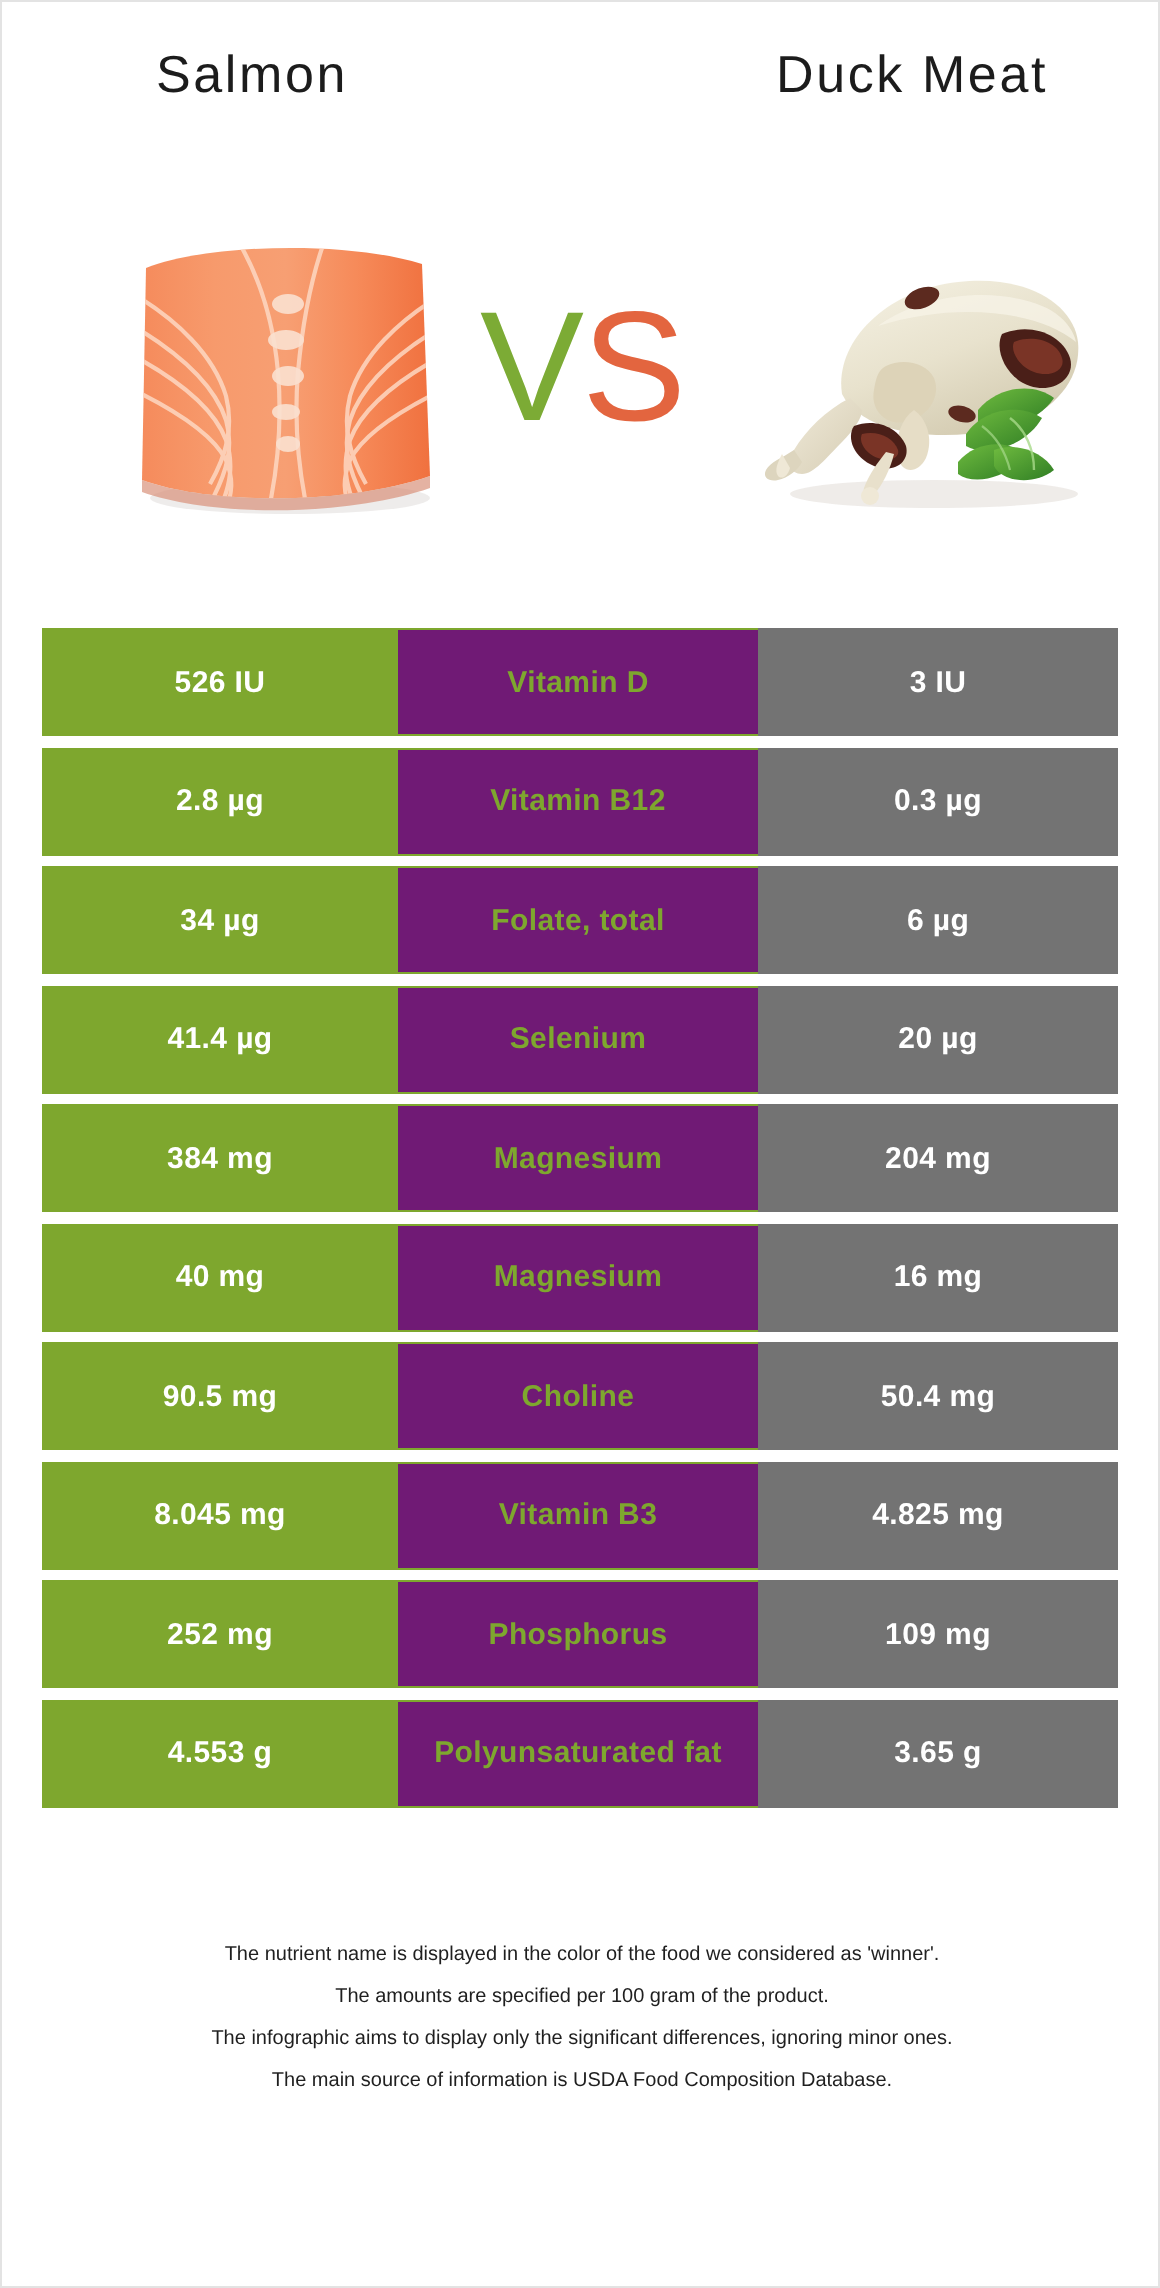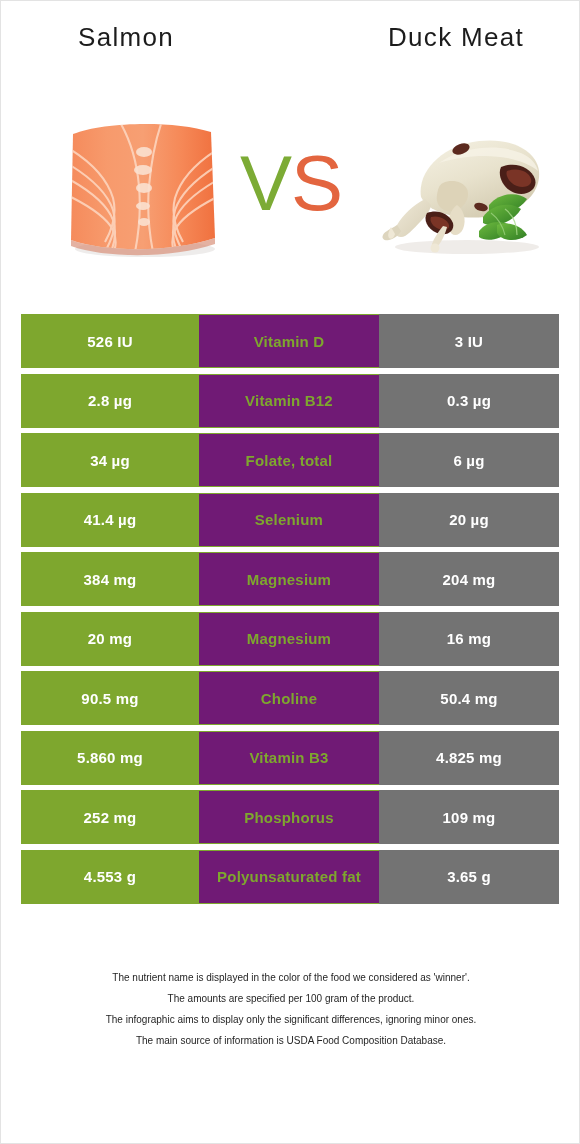--- a/index.html
+++ b/index.html
@@ -266,31 +266,31 @@
         <div class="cell cell-left">41.4 µg</div>
         <div class="cell cell-mid">Selenium</div>
         <div class="cell cell-right">20 µg</div>
       </div>
       <div class="row">
         <div class="cell cell-left">384 mg</div>
         <div class="cell cell-mid">Magnesium</div>
         <div class="cell cell-right">204 mg</div>
       </div>
       <div class="row">
-        <div class="cell cell-left">20 mg</div>
+        <div class="cell cell-left">40 mg</div>
         <div class="cell cell-mid">Magnesium</div>
         <div class="cell cell-right">16 mg</div>
       </div>
       <div class="row">
         <div class="cell cell-left">90.5 mg</div>
         <div class="cell cell-mid">Choline</div>
         <div class="cell cell-right">50.4 mg</div>
       </div>
       <div class="row">
-        <div class="cell cell-left">5.860 mg</div>
+        <div class="cell cell-left">8.045 mg</div>
         <div class="cell cell-mid">Vitamin B3</div>
         <div class="cell cell-right">4.825 mg</div>
       </div>
       <div class="row">
         <div class="cell cell-left">252 mg</div>
         <div class="cell cell-mid">Phosphorus</div>
         <div class="cell cell-right">109 mg</div>
       </div>
       <div class="row">
         <div class="cell cell-left">4.553 g</div>

